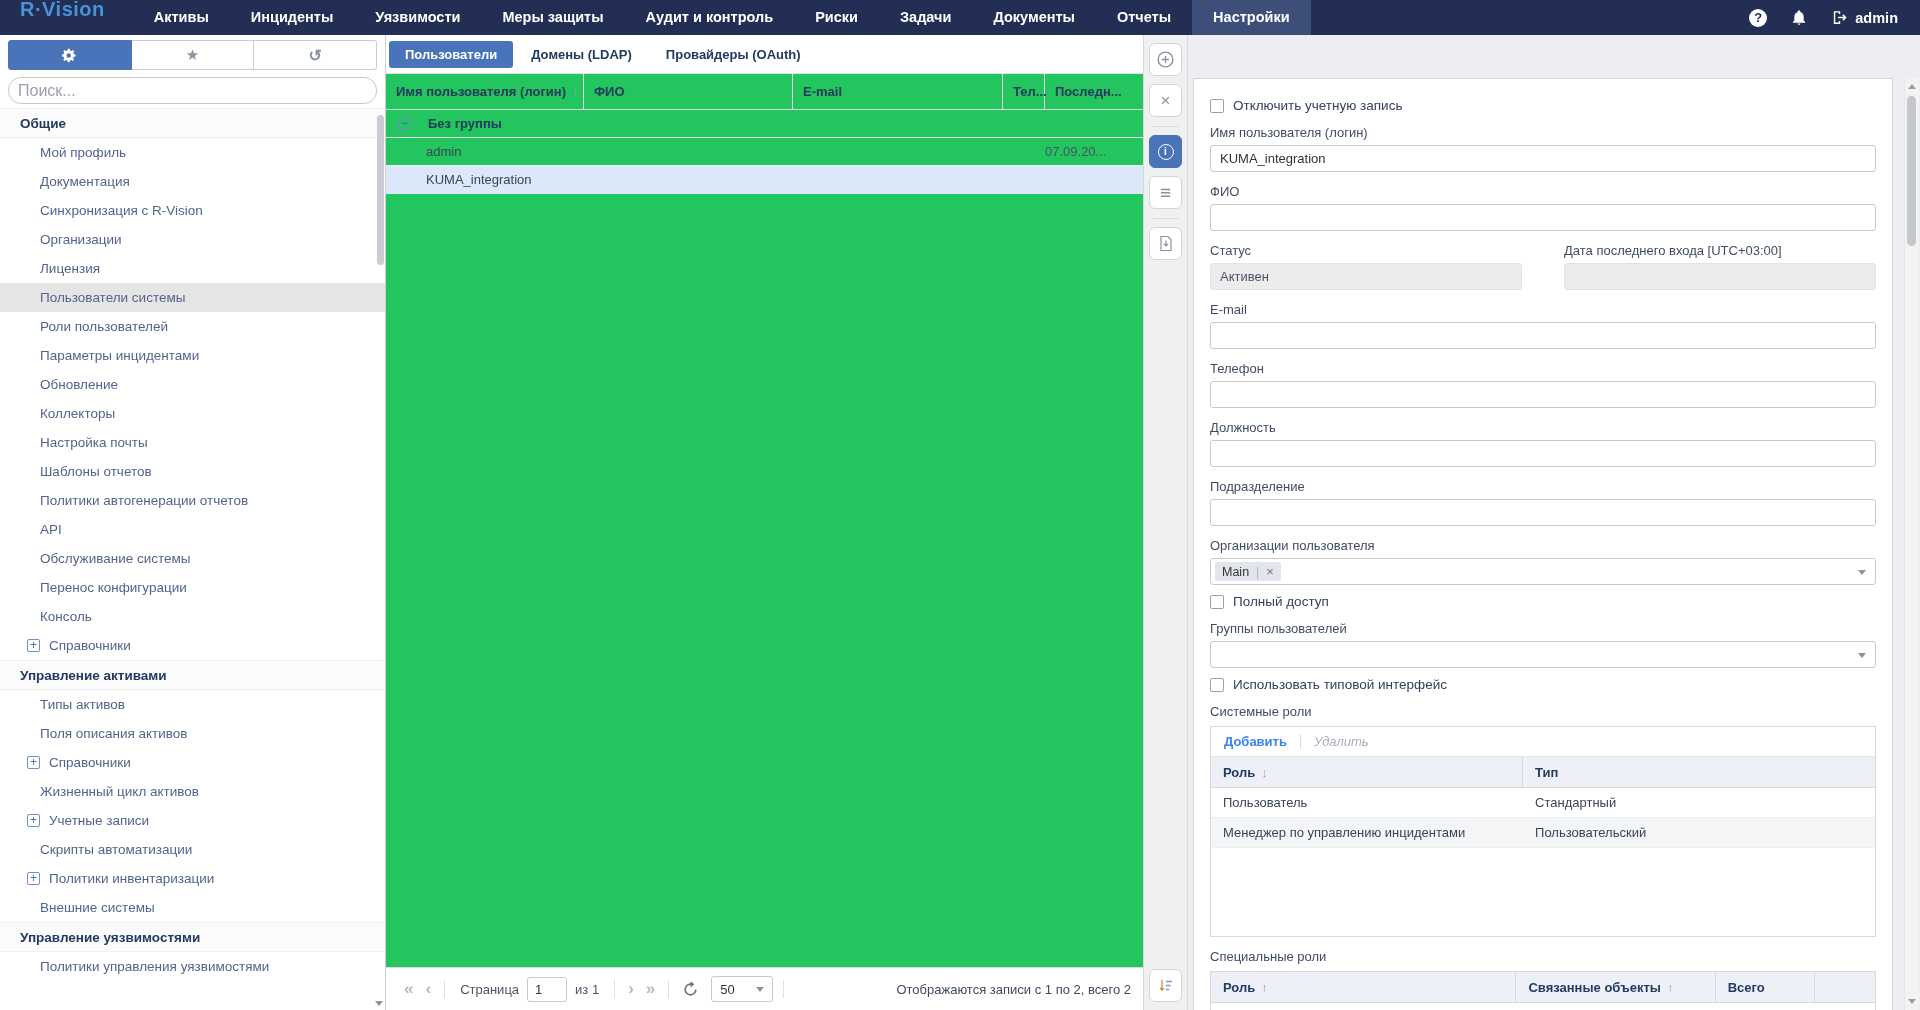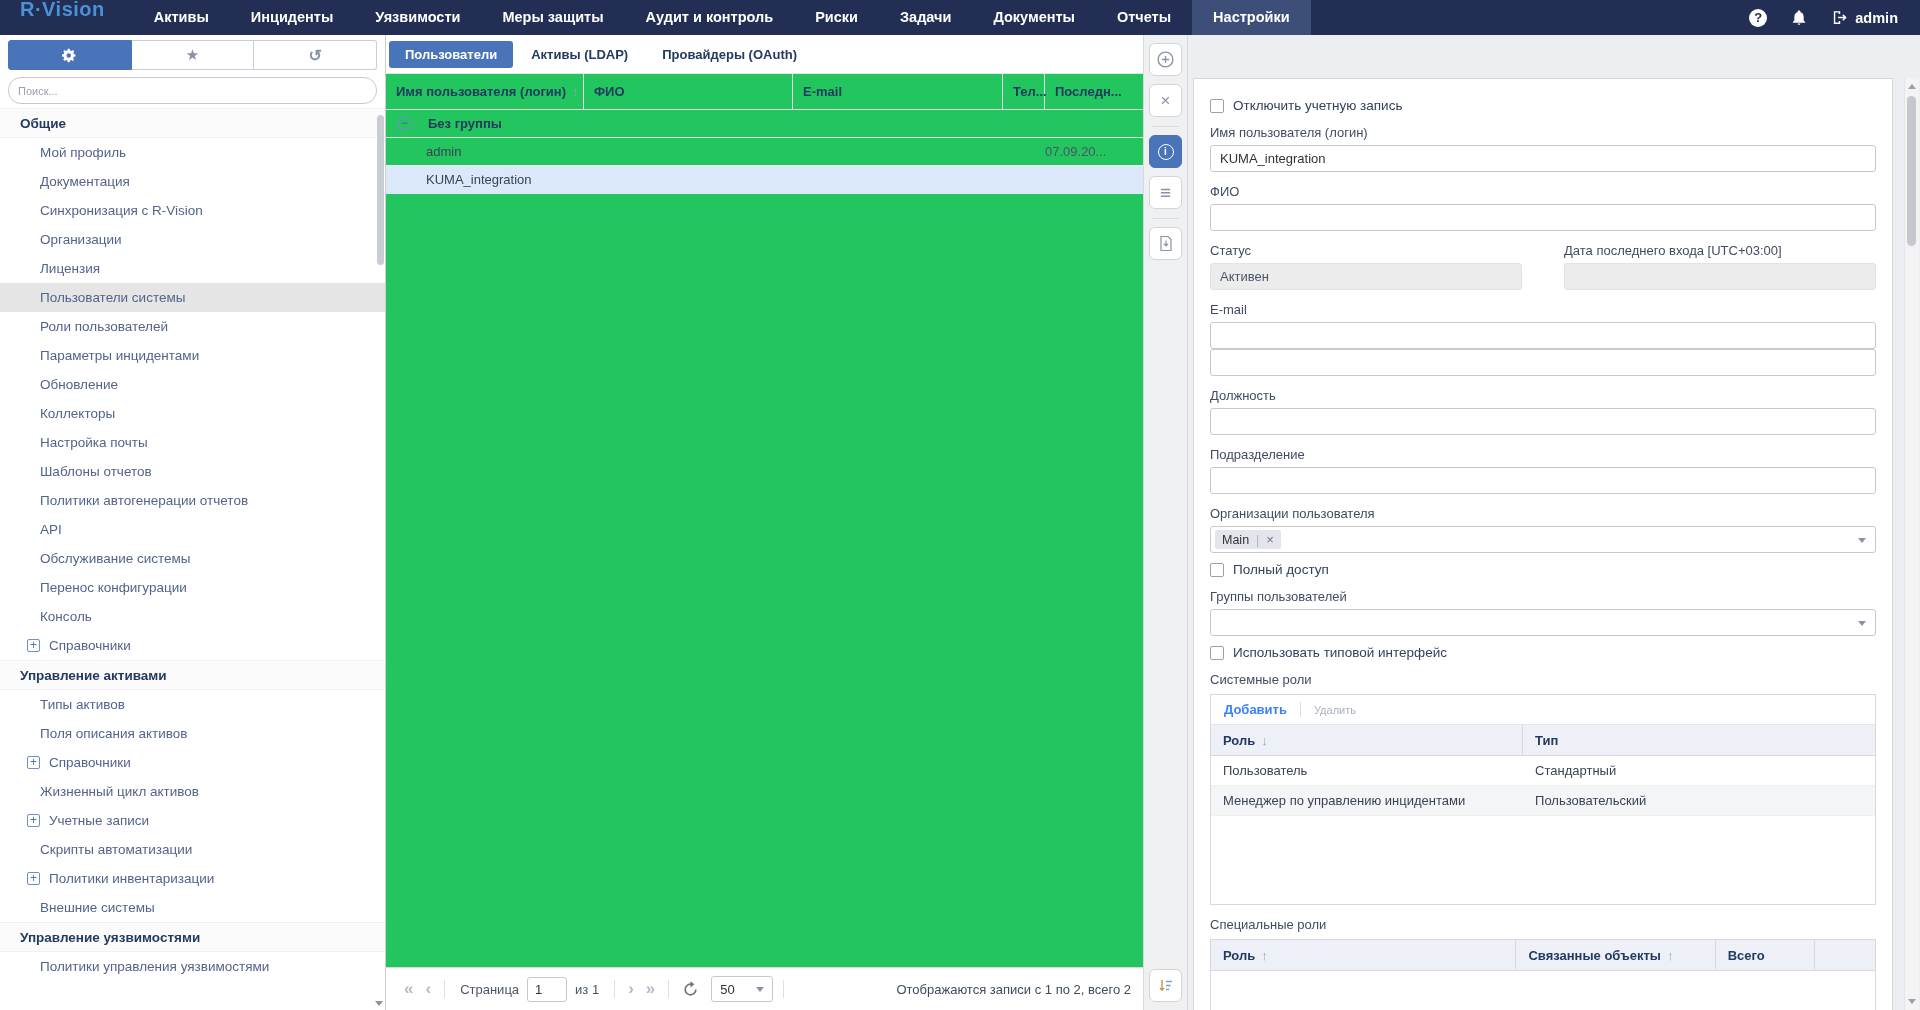--- a/index.html
+++ b/index.html
@@ -22,21 +22,21 @@
   .sidebar{position:absolute;left:0;top:35px;width:386px;bottom:0;background:#fff;border-right:1px solid #cfcfcf;overflow:hidden;}
   .sb-tabs{display:flex;margin:5px 8px 0 8px;height:30px;}
   .sb-tab{flex:1;display:flex;align-items:center;justify-content:center;border:1px solid #c6cedd;background:#fff;cursor:pointer;color:#8a93a5;}
   .sb-tab+.sb-tab{border-left:none;}
   .sb-tab:first-child{border-radius:3px 0 0 3px;}
   .sb-tab:last-child{border-radius:0 3px 3px 0;}
   .sb-tab.active{background:#4a74b9;border-color:#4a74b9;color:#fff;}
   .star-glyph::before{content:"★";font-size:15px;}
   .history-glyph::before{content:"↺";font-size:16px;font-weight:bold;}
   .sb-search{margin:7px 8px 4px 8px;}
-  .sb-search input{width:100%;height:27px;border:1px solid #c9c9c9;border-radius:13px;padding:0 9px;font-size:11px;color:#333;
+  .sb-search input{width:100%;height:27px;border:1px solid #c9c9c9;border-radius:13px;padding:0 9px;font-size:16px;color:#333;
                    font-family:"Liberation Sans",sans-serif;outline:none;}
   .sb-search input::placeholder{color:#9aa0ab;}
   .sb-list{position:relative;height:calc(100% - 78px);overflow:hidden;}
   .sb-group-header{height:30px;line-height:30px;padding-left:20px;font-size:13.5px;font-weight:bold;color:#243a5e;
                    background:#fbfbfc;border-top:1px solid #f1f1f1;border-bottom:1px solid #f1f1f1;}
   .sb-item{height:29px;display:flex;align-items:center;padding-left:40px;font-size:13.5px;color:#53648a;cursor:pointer;}
   .sb-item.selected{background:#e5e5e5;}
   .plus-icon{width:13px;height:13px;border:1px solid #6f8fc9;border-radius:2px;margin-right:9px;position:relative;flex:0 0 13px;}
   .plus-icon::before{content:"+";position:absolute;left:0;right:0;top:-1px;text-align:center;color:#4a74b9;font-size:12px;line-height:13px;}
   .sb-scroll{position:absolute;right:1px;top:80px;width:7px;height:150px;background:#c9ccd3;border-radius:4px;}
@@ -109,21 +109,21 @@
   .fselect{position:relative;width:100%;height:27px;border:1px solid #c9c9c9;border-radius:3px;display:flex;align-items:center;padding:0 26px 0 4px;}
   .fselect .caret-down{position:absolute;right:9px;top:11px;}
   .tag{display:flex;align-items:center;gap:7px;background:#e2e6ec;border-radius:2px;padding:2px 7px;font-size:12.5px;color:#333;}
   .tag-sep{color:#b0b4bc;}
   .tag-x{color:#6f7682;font-size:13px;cursor:pointer;}
   .tag-x::before{content:"×";}
 
   .roles-table{margin-top:7px;border:1px solid #d9d9d9;}
   .rt-toolbar{height:30px;display:flex;align-items:center;gap:13px;padding-left:13px;border-bottom:1px solid #e6e6e6;}
   .rt-add{font-size:13px;font-weight:bold;color:#3b82f6;cursor:pointer;}
-  .rt-del{font-size:11px;color:#a9b0bc;cursor:default;}
+  .rt-del{font-size:13px;color:#a9b0bc;cursor:default;font-style:italic;}
   .rt-sep{width:1px;height:15px;background:#ddd;}
   .rt-header{display:flex;height:31px;background:#edf1f7;border-bottom:1px solid #d9d9d9;font-size:13px;font-weight:bold;color:#243a5e;}
   .rt-header>div{display:flex;align-items:center;padding-left:12px;}
   .rt-row{display:flex;height:30px;font-size:13px;color:#3a4454;border-bottom:1px solid #efefef;}
   .rt-row>div{display:flex;align-items:center;padding-left:12px;}
   .rt-row.alt{background:#f4f5f7;}
   .rc1{width:47%;border-right:1px solid #d9d9d9;}
   .rt-row .rc1{border-right:none;}
   .rc2{flex:1;}
   .rt-empty{height:88px;background:#fff;}
@@ -285,21 +285,21 @@
           <span>Политики управления уязвимостями</span>
         </div>
     </div>
     <div class="sb-scroll"></div>
     <div class="sb-scroll-arrow"></div>
   </div>
 
   <div class="main">
     <div class="main-tabs">
       <div class="tab active">Пользователи</div>
-      <div class="tab">Активы (LDAP)</div>
+      <div class="tab">Домены (LDAP)</div>
       <div class="tab">Провайдеры (OAuth)</div>
     </div>
     <div class="grid-header">
       <div class="gh-cell c1">
           <span>Имя пользователя (логин)</span>
           <span class="arrow-up"></span>
         </div>
       <div class="gh-cell c2">
           <span>ФИО</span>
         </div>
@@ -404,20 +404,21 @@
       </div>
       <div>
         <div class="flabel">Дата последнего входа [UTC+03:00]</div>
         <input class="finput disabled" disabled="" value="" style="">
       </div>
     </div>
 
     <div class="flabel">E-mail</div>
     <input class="finput" value="" style="">
 
+    <div class="flabel">Телефон</div>
     <input class="finput" value="" style="">
 
     <div class="flabel">Должность</div>
     <input class="finput" value="" style="">
 
     <div class="flabel">Подразделение</div>
     <input class="finput" value="" style="">
 
     <div class="flabel">Организации пользователя</div>
     <div class="fselect">

